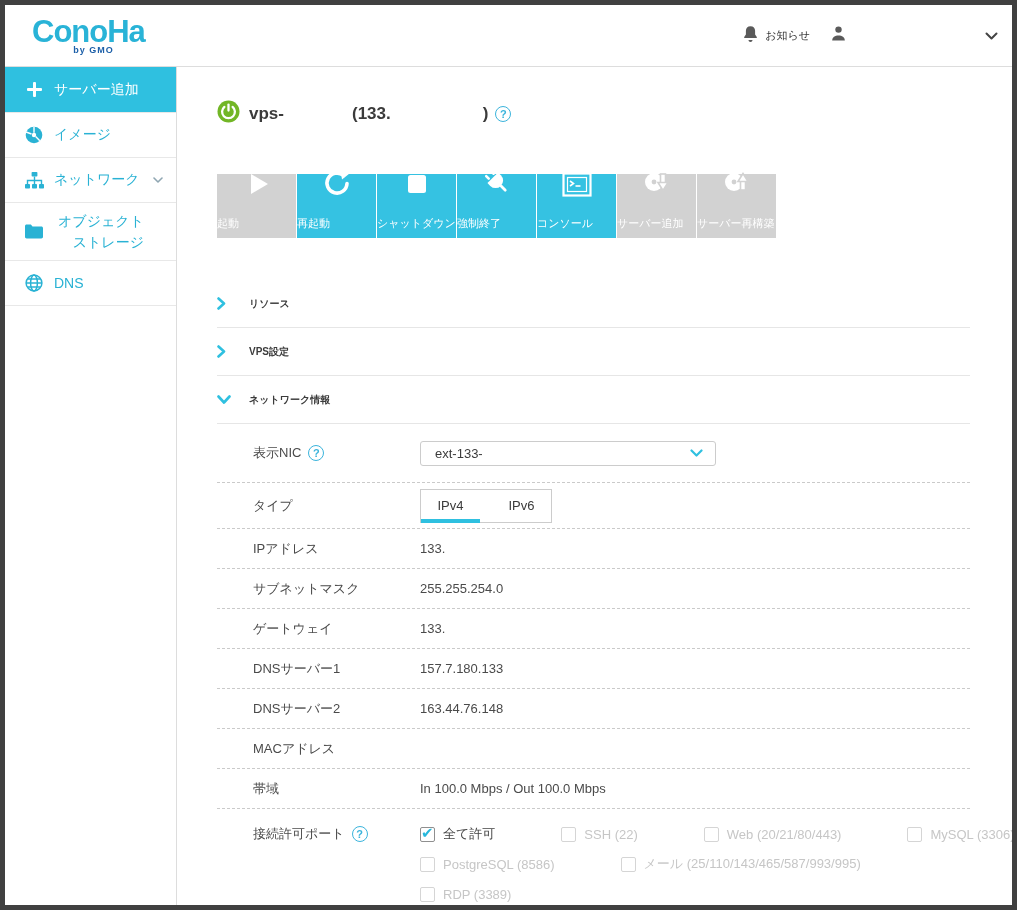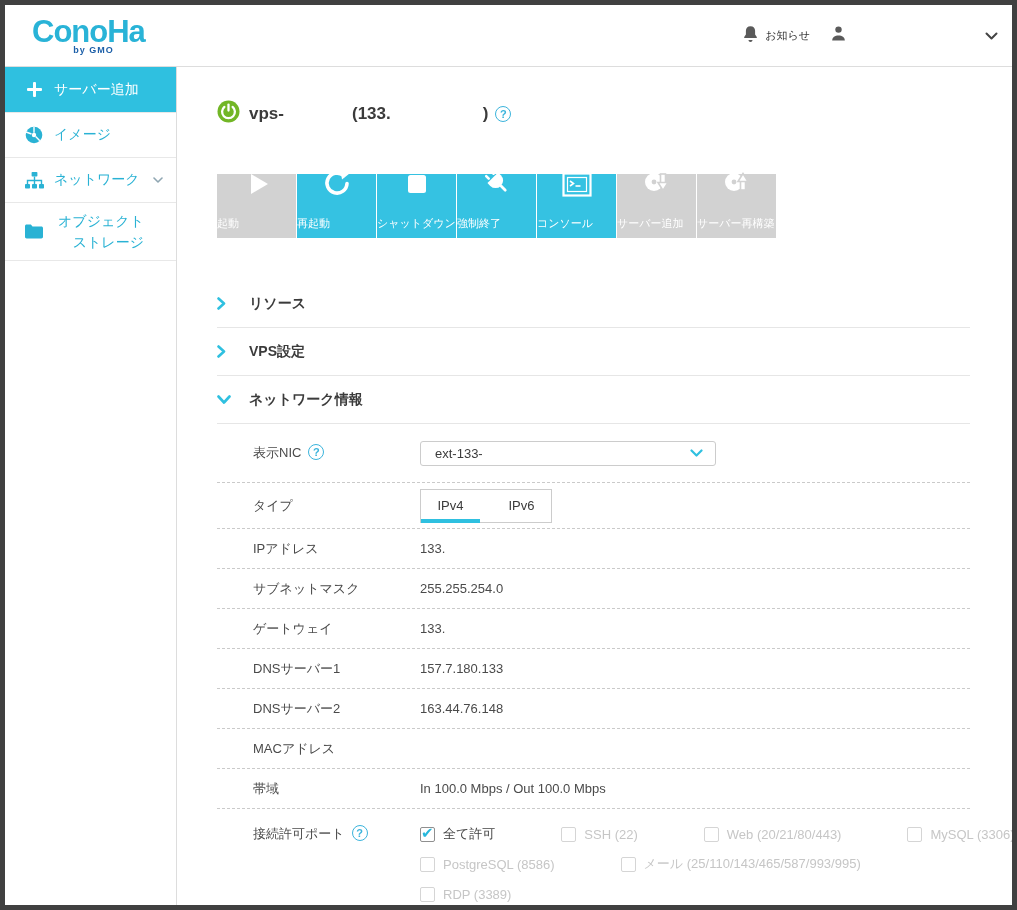--- a/index.html
+++ b/index.html
@@ -46,29 +46,29 @@
   .actions { margin-top:47px; display:flex; }
   .action-btn { width:79px; height:64px; margin-right:1px; display:flex; flex-direction:column; align-items:flex-start; justify-content:flex-end; cursor:pointer;gap:19px; }
   .action-btn.on { background:#35c2e2; }
   .action-btn.off { background:#d2d2d2; cursor:default; }
   .a-icon { flex:1; display:flex; align-items:center; justify-content:center; width:100%; }
   .a-label { color:#fff; font-size:11px; padding-bottom:7px; white-space:nowrap; }
 
   .sections { margin-top:42px; }
   .section-head { height:48px; display:flex; align-items:center; border-bottom:1px solid #e6e6e6; cursor:pointer; }
   .sec-chevron { width:14px; display:flex; flex:0 0 14px; }
-  .section-title { font-size:14px; font-weight:bold; color:#3b3b3b; margin-left:18px; }
+  .section-title { font-size:10px; font-weight:bold; color:#3b3b3b; margin-left:18px; }
 
   
   .net-rows { }
   .nrow { display:flex; align-items:center; border-bottom:1px dashed #cacaca; padding-left:36px; height:40px; }
   .nrow.h-select { height:59px; }
   .nrow.h-tabs { height:46px; }
   .nrow.h-ports { height:101px; align-items:flex-start; }
-  .nrow-label { width:167px; flex:0 0 167px; font-size:13px; color:#4a4a4a; display:flex; }
+  .nrow-label { width:167px; flex:0 0 167px; font-size:13px; color:#4a4a4a; display:flex; align-items:center; }
   .nrow-value { font-size:13px; color:#4a4a4a; }
 
   .select-box { width:296px; height:25px; border:1px solid #ccc; border-radius:3px; background:#fff; display:flex; align-items:center; padding:0 12px 0 14px; cursor:pointer; }
   .select-value { font-size:13px; color:#3b3b3b; }
   .select-caret { margin-left:auto; display:flex; }
 
   .tab-group { width:132px; height:34px; border:1px solid #ccc; background:#fff; display:flex; position:relative;gap:12px; }
   .tab { width:65px; display:flex; align-items:center; justify-content:center; font-size:13px; color:#3b3b3b; cursor:pointer; position:relative; }
   .tab.active::after { content:""; position:absolute; left:0; right:0; bottom:-1px; height:4px; background:#2fc0e0; }
 
@@ -171,20 +171,32 @@
 
       <div class="side-item tall">
         <span class="s-icon">
           <svg width="18" height="15" viewBox="0 0 18 15">
               <path fill="#29b2d4" d="M0 2.2 C0 1.2 0.7 0.5 1.7 0.5 h4.2 l1.6 2 h8.8 c1 0 1.7 0.7 1.7 1.7 v8.6 c0 1 -0.7 1.7 -1.7 1.7 H1.7 c-1 0 -1.7 -0.7 -1.7 -1.7 z"></path>
             </svg>
         </span>
         <span class="s-label">オブジェクトストレージ</span>
       </div>
 
+      <div class="side-item">
+        <span class="s-icon">
+          <svg width="18" height="18" viewBox="0 0 18 18">
+              <g stroke="#29b2d4" stroke-width="1.5" fill="none">
+                <circle cx="9" cy="9" r="7.9"></circle>
+                <ellipse cx="9" cy="9" rx="3.4" ry="7.9"></ellipse>
+                <path d="M1.1 9 h15.8 M2.2 5 h13.6 M2.2 13 h13.6"></path>
+              </g>
+            </svg>
+        </span>
+        <span class="s-label">DNS</span>
+      </div>
 
 
     </div>
 
     <div class="main">
 
       <div class="server-title">
         <span>
           <svg width="23" height="23" viewBox="0 0 23 23">
               <circle cx="11.5" cy="11.5" r="11" fill="#72b626"></circle>

